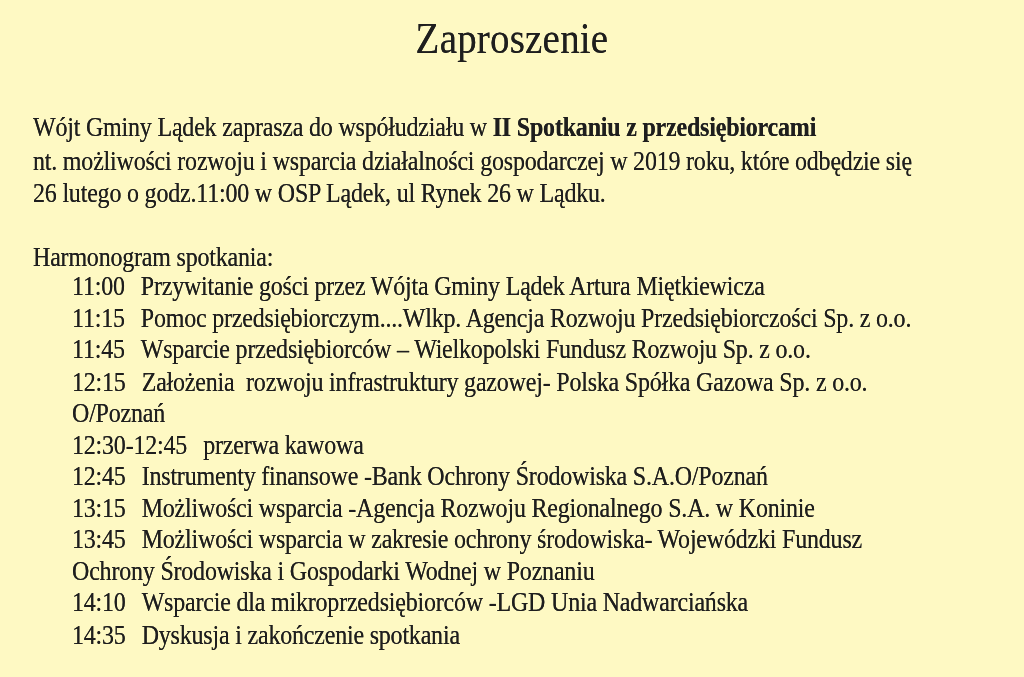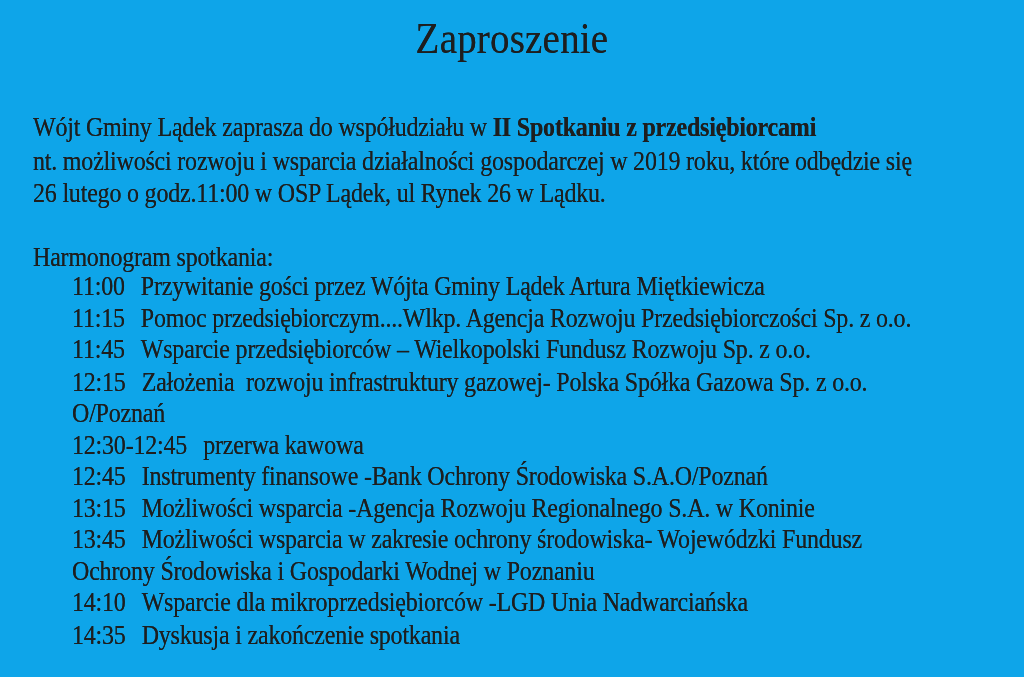--- a/index.html
+++ b/index.html
@@ -11,21 +11,21 @@
     width: 1024px;
     height: 677px;
     overflow: hidden;
     font-family: "Liberation Serif", "DejaVu Serif", serif;
     color: #1e1e1e;
   }
   .page {
     position: relative;
     width: 1024px;
     height: 677px;
-    background: #0ea5e9;
+    background: #fef9c3;
   }
   
   .block {
     position: absolute;
     transform: scaleY(1.15);
     transform-origin: 0 0;
     letter-spacing: -0.2px;
     text-shadow: 0 0 0.5px rgba(25,25,25,0.85);
   }
   .doc-title {

